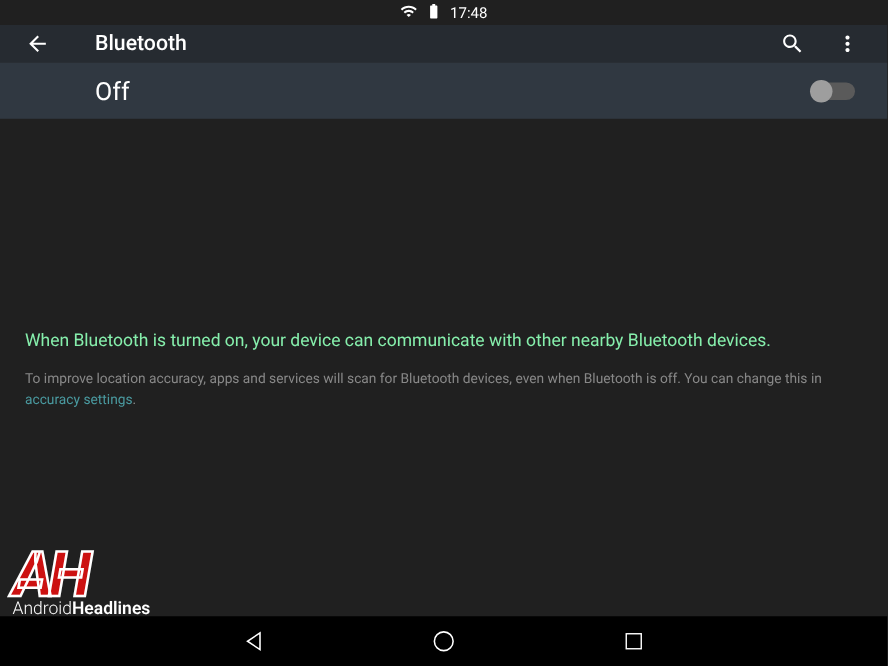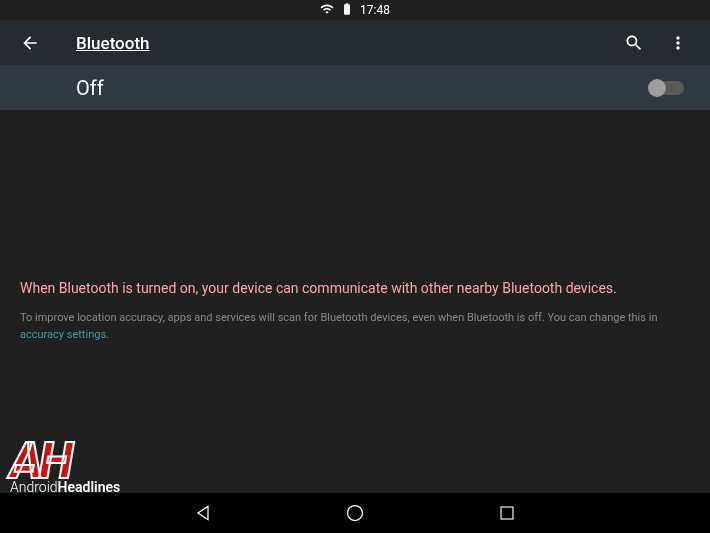--- a/index.html
+++ b/index.html
@@ -25,26 +25,25 @@
       gap: 6px;
       font-size: 12px;
       color: #fff;
     }
     .status-bar svg {
       width: 14px;
       height: 14px;
       fill: #fff;
     }
     .app-bar {
-      height: 45px;
+      height: 30px;
       display: flex;
       align-items: center;
       padding: 0 18px;
       background: #262b31;
-      text-decoration: underline;
     }
     .back-btn {
       width: 24px;
       height: 24px;
       display: flex;
       align-items: center;
       justify-content: center;
       cursor: pointer;
     }
     .back-btn svg {
@@ -103,21 +102,21 @@
       background: #9e9e9e;
       border-radius: 50%;
       top: -2px;
       left: -2px;
     }
     .content {
       padding: 170px 20px 0 20px;
     }
     .main-text {
       font-size: 14px;
-      color: #fca5a5;
+      color: #86efac;
       margin-bottom: 14px;
     }
     .sub-text {
       font-size: 11px;
       color: #888;
       line-height: 1.5;
     }
     .link {
       color: #4a9aa0;
     }

